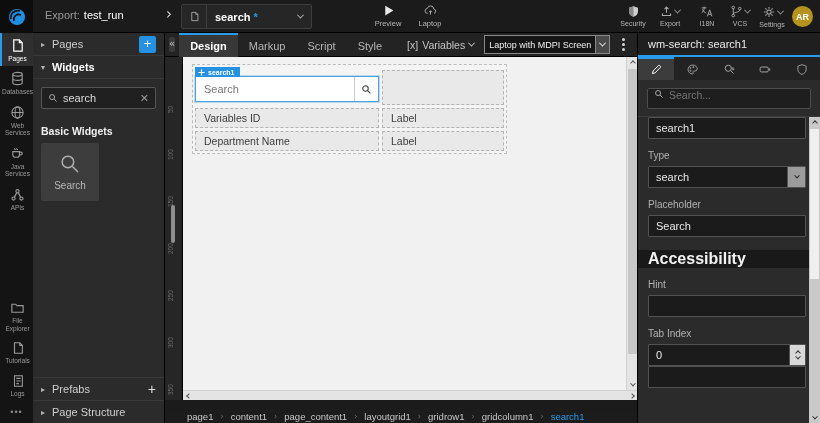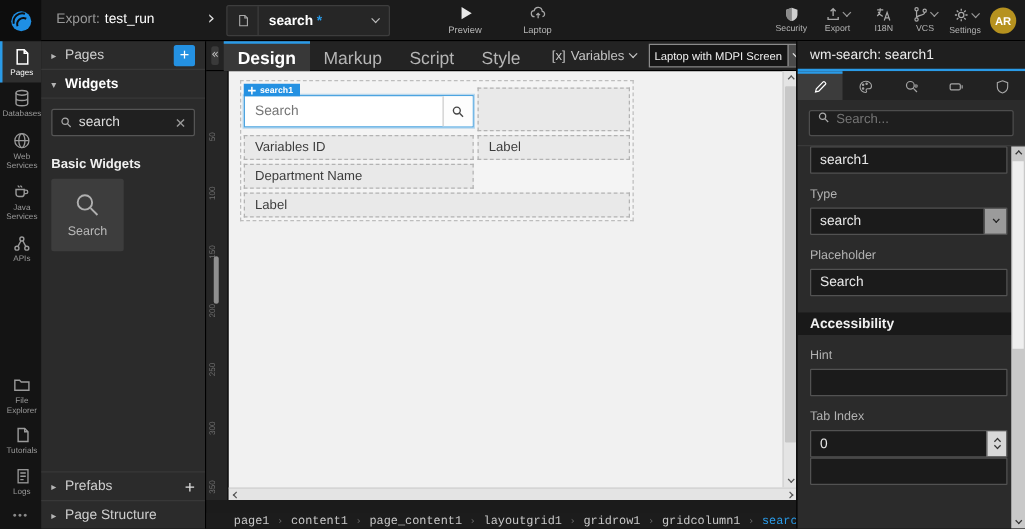--- a/index.html
+++ b/index.html
@@ -21,21 +21,21 @@
   #project { left:45px; top:9px; font-size:11px; color:#999; }
   #project b { color:#fff; font-weight:normal; margin-left:4px; }
   #tb-sep { left:166px; top:5px; color:#ddd; font-size:15px; font-family:"DejaVu Sans",sans-serif;}
   #page-select { left:181px; top:4px; width:131px; height:25px; background:#262626; border:1px solid #3d3d3d; border-radius:2px; display:flex; align-items:center; cursor:pointer;}
   #page-select .docbox { width:25px; height:100%; border-right:1px solid #3d3d3d; display:flex;align-items:center;justify-content:center;}
   #page-select .pname { color:#fff; font-size:11px; font-weight:bold; margin-left:8px;}
   #page-select .dirty { color:#2a9be8; font-size:11px; margin-left:3px; font-weight:bold;}
   #page-select .chev { margin-left:auto; margin-right:8px; color:#bbb;}
   .tb-action { top:4px; width:40px; display:flex; flex-direction:column; align-items:center; cursor:pointer;}
   .tb-action .lbl { font-size:7.5px; color:#b5b5b5; margin-top:2px;}
-  #act-preview{ left:352px; } #act-deploy{ left:410px; }
+  #act-preview{ left:368px; } #act-deploy{ left:410px; }
   .tb-tool { top:5px; width:36px; display:flex; flex-direction:column; align-items:center; cursor:pointer; }
   .tb-tool .iconrow{display:flex;align-items:center;gap:2px;}
   .tb-tool .lbl { font-size:7px; color:#b5b5b5; margin-top:2px;}
   #tool-security{left:642px;} #tool-export{left:679px;} #tool-i18n{left:716px;} #tool-vcs{left:750px;} #tool-settings{left:784px; width:32px;}
   #avatar { left:792px; top:6px; width:21px; height:21px; border-radius:50%; background:#b6921f; color:#fff; font-size:9px; font-weight:bold; display:flex; align-items:center; justify-content:center; cursor:pointer;}
   #tool-settings{left:756px;}
   #tool-vcs{left:722px;} #tool-i18n{left:689px;} #tool-export{left:652px;} #tool-security{left:615px;}
 
   
   #rail { left:0; top:33px; width:33px; height:390px; background:#141414; display:flex; flex-direction:column; }
@@ -57,58 +57,58 @@
   #wsearch .clear { color:#999; font-size:11px; cursor:pointer; }
   #basic-widgets-label { font-size:10.5px; font-weight:bold; color:#f0f0f0; margin:8px 8px 6px; }
   #widget-tile { margin-left:8px; width:58px; height:58px; background:#3d3d3d; border-radius:2px; display:flex; flex-direction:column; align-items:center; justify-content:center; gap:5px; cursor:grab;}
   #widget-tile .tlbl { font-size:10px; color:#b9b9b9; }
   #explorer .fill { flex:1; }
   .exp-row.btm { border-top:1px solid #383838; border-bottom:0; }
 
   
   #canvas-toolbar { left:165px; top:33px; width:472px; height:24px; background:#232323; display:flex; align-items:center; border-bottom:1px solid #000;}
   #collapse-btn { width:15px; height:15px; background:#3a3a3a; border-radius:2px; color:#c0c0c0; font-size:10px; line-height:14px; text-align:center; margin:0 4px; cursor:pointer; font-family:"DejaVu Sans",sans-serif;}
-  .ctab { height:24px; padding:0 11px; display:flex; align-items:center; color:#b5b5b5; font-size:14px; cursor:pointer; border-top:2px solid transparent;}
+  .ctab { height:24px; padding:0 11px; display:flex; align-items:center; color:#b5b5b5; font-size:11px; cursor:pointer; border-top:2px solid transparent;}
   .ctab.active { background:#383838; color:#fff; border-top:2px solid #2a9be8; font-weight:bold;}
   #vars { margin-left:14px; color:#c5c5c5; font-size:10.5px; display:flex; align-items:center; gap:4px; cursor:pointer;}
   #device-select { margin-left:10px; height:19px; background:#151515; border:1px solid #8a8a8a; display:flex; align-items:center; cursor:pointer;}
   #device-select .dval { color:#f0f0f0; font-size:9px; padding:0 4px; white-space:nowrap;}
   #device-select .dchev { width:14px; height:100%; background:#4a4a4a; border-left:1px solid #8a8a8a; display:flex; align-items:center; justify-content:center; color:#eee;}
   #kebab { margin-left:9px; display:flex; flex-direction:column; gap:2px; cursor:pointer; padding:3px;}
   #kebab i { width:3px; height:3px; border-radius:50%; background:#d5d5d5; }
   .tool-ic { margin-left:9px; cursor:pointer; }
   #expand-btn { margin-left:auto; margin-right:3px; color:#bbb; font-size:10px; cursor:pointer; font-family:"DejaVu Sans",sans-serif; background:#1a1a1a; padding:1px 4px; border-radius:2px;}
 
   
   #ruler { left:165px; top:57px; width:18px; height:343px; background:#262626; border-right:1px solid #000; overflow:hidden;}
   .tick { position:absolute; left:2px; color:#6d6d6d; font-size:6.5px; transform:rotate(-90deg); transform-origin:left top; }
   #ruler-thumb { position:absolute; left:6px; top:148px; width:4px; height:38px; background:#8f8f8f; border-radius:2px; cursor:pointer;}
 
   
   #canvas { left:183px; top:57px; width:454px; height:343px; background:#f1f1f1; }
   #grid-container { position:absolute; left:9px; top:7px; width:315px; border:1px dashed #bdbdbd; padding:2px; background:#f4f4f4;}
-  .grid-row { display:flex; gap:3px; margin-bottom:3px; } .grid-row:last-child{margin-bottom:0;flex-direction:column;}
+  .grid-row { display:flex; gap:3px; margin-bottom:3px; } .grid-row:last-child{margin-bottom:0;}
   .gcell { background:#e9e9e9; border:1px dashed #b3b3b3; }
   .gcell.l { width:184px; } .gcell.r { flex:1; }
   #row1-left { position:relative; height:38px; border:0; background:transparent; }
   #widget-tag { position:absolute; left:0; top:0; height:10px; background:#2491e2; color:#fff; font-size:7px; font-weight:bold; display:flex; align-items:center; padding:0 6px 0 3px; gap:3px; z-index:2; cursor:move;}
   #search-widget { position:absolute; left:0; top:9px; width:184px; height:26px; background:#fff; border:1px solid #4da4e0; display:flex; box-shadow:0 0 0 1px rgba(77,164,224,.35);}
   #search-widget input { flex:1; border:0; outline:0; font-size:11px; color:#333; padding:0 8px; font-family:inherit; background:transparent;}
   #search-widget .sbtn { width:26px; border-left:1px solid #ccc; background:#fdfdfd; display:flex; align-items:center; justify-content:center; cursor:pointer;}
   .gcell.r.row1 { min-height:32px; margin-top:3px; }
   .lblcell { height:20px; line-height:18px; font-size:10.5px; color:#3c3c3c; padding-left:8px; cursor:pointer;}
   #canvas-vscroll { position:absolute; right:0; top:0; width:11px; height:333px; background:#e4e4e4; border-left:1px solid #d0d0d0;}
   #canvas-vscroll .arr { position:absolute; left:0; width:11px; height:11px; color:#555; display:flex; align-items:center; justify-content:center;}
   #canvas-vscroll .thumb { position:absolute; left:1px; top:12px; width:9px; height:285px; background:#c7c7c7; border-radius:1px; cursor:pointer;}
   #canvas-hscroll { position:absolute; left:0; bottom:0; width:454px; height:10px; background:#e4e4e4; border-top:1px solid #d0d0d0;}
   #canvas-hscroll .arr { position:absolute; top:0; width:11px; height:10px; color:#555; display:flex; align-items:center; justify-content:center;}
 
   
   #breadcrumb { left:165px; top:410px; width:472px; height:13px; background:#1c1c1c; display:flex; align-items:center; padding-left:22px; gap:7px; font-size:9.5px;}
-  #breadcrumb .bi { color:#c8c8c8; cursor:pointer;font-family:Liberation Mono, monospace; }
+  #breadcrumb .bi { color:#c8c8c8; cursor:pointer; }
   #breadcrumb .bs { color:#6f6f6f; font-size:8px; font-family:"DejaVu Sans",sans-serif;}
   #breadcrumb .bi.current { color:#2a9be8; }
 
   
   #inspector { left:637px; top:33px; width:183px; height:390px; background:#2b2b2b; border-left:1px solid #000; display:flex; flex-direction:column; overflow:hidden;}
   #insp-title { height:24px; flex:0 0 24px; background:#1f1f1f; color:#ececec; font-size:11px; display:flex; align-items:center; padding-left:10px; border-bottom:2px solid #2a9be8;}
   #insp-tabs { height:23px; flex:0 0 23px; background:#222; display:flex; }
   .ptab { flex:1; display:flex; align-items:center; justify-content:center; color:#a5a5a5; cursor:pointer; border-top:2px solid transparent;}
   .ptab.active { background:#3c3c3c; color:#fff; border-top:2px solid #2a9be8;}
   #psearch { margin:8px 9px 7px; height:21px; background:#1e1e1e; border:1px solid #4d4d4d; border-radius:2px; display:flex; align-items:flex-start; padding:0 6px;}
@@ -117,21 +117,21 @@
   #props-inner { padding:0 14px 0 10px; }
   .flabel { font-size:10px; color:#b2b2b2; margin:11px 0 5px; }
   .finput { height:22px; background:#1b1b1b; border:1px solid #525252; border-radius:1px; display:flex; align-items:center;}
   .finput input { flex:1; min-width:0; background:transparent; border:0; outline:0; color:#e8e8e8; font-size:11px; padding:0 7px; font-family:inherit;}
   .fieldrow { display:flex; align-items:center; gap:6px; }
   .fieldrow .finput { flex:1; }
   .linkic { color:#9a9a9a; cursor:pointer; flex:0 0 auto;}
   .selchev { width:18px; align-self:stretch; background:#9b9b9b; border-left:1px solid #525252; display:flex; align-items:center; justify-content:center; color:#222; cursor:pointer;}
   .spinner { width:16px; align-self:stretch; background:#d8d8d8; border-left:1px solid #525252; display:flex; flex-direction:column; align-items:center; justify-content:center; gap:1px; cursor:pointer; color:#333;}
   .spinner .chev { width:4px;height:4px; border-width:1.3px;}
-  .sechead { margin:13px -14px 0 -10px; height:18px; background:#191919; color:#f2f2f2; font-size:11px; font-weight:bold; display:flex; align-items:center; padding-left:10px;}
+  .sechead { margin:13px -14px 0 -10px; height:18px; background:#191919; color:#f2f2f2; font-size:16px; font-weight:bold; display:flex; align-items:center; padding-left:10px;}
   #props-scroll { position:absolute; right:0; top:0; width:11px; height:100%; background:#c9c9c9;}
   #props-scroll .arr { position:absolute; left:0; width:11px; height:11px; color:#333; display:flex; align-items:center; justify-content:center;}
   #props-scroll .thumb { position:absolute; left:1px; top:12px; width:9px; height:150px; background:#efefef; cursor:pointer;}
 </style>
 </head>
 <body>
 
 <div id="app">
 
   <div id="topbar" class="abs">

